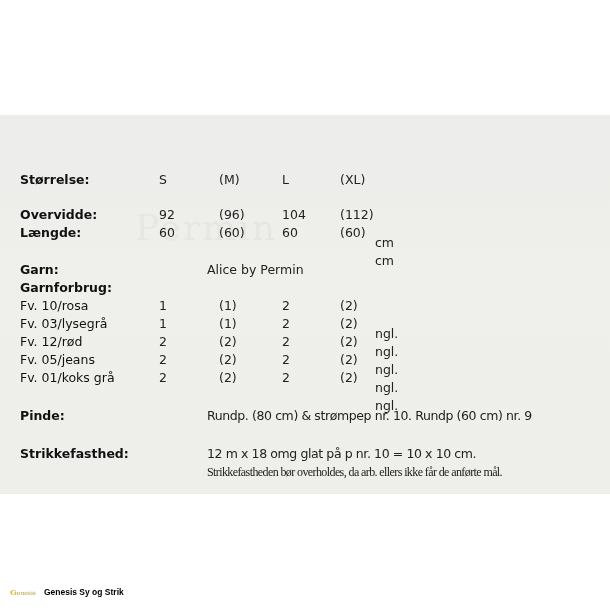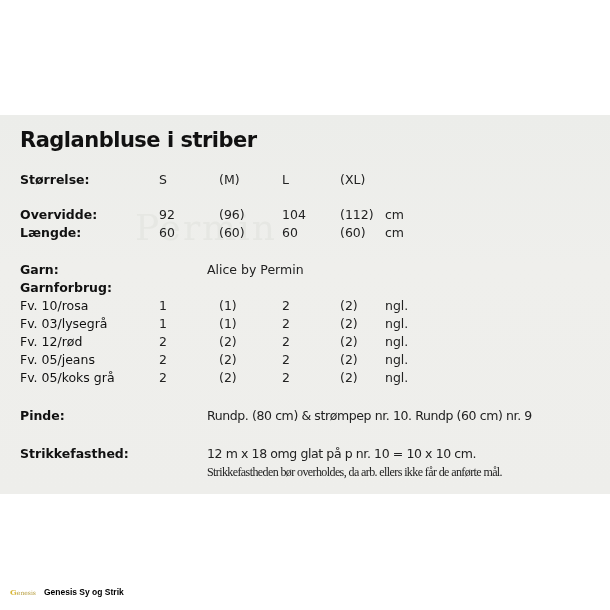--- a/index.html
+++ b/index.html
@@ -10,35 +10,34 @@
     .ghost-big { position: absolute; left: 135px; top: 92px; font-size: 36px; color: #e6e7e3;
                  font-family: "DejaVu Serif", serif; letter-spacing: 2px; }
     .title { position: absolute; left: 20px; top: 13px; font-size: 21px; font-weight: bold;
              letter-spacing: -0.5px; color: #111; }
     .row { position: absolute; left: 20px; height: 18px; font-size: 12.5px; line-height: 18px;
            white-space: nowrap; }
     .lbl { position: absolute; left: 0; font-weight: bold; color: #111; }
     .plain { font-weight: normal; }
     .c { position: absolute; top: 0; color: #222; }
     .c1 { left: 139px; } .c2 { left: 199px; } .c3 { left: 262px; }
-    .c4 { left: 320px; } .c5 { left: 365px; }
+    .c4 { left: 320px; } .c5 { left: 355px; margin-top: 28px; }
     .val { position: absolute; left: 139px; top: 0; color: #222; margin-left: 48px; }
     .footer { position: absolute; left: 10px; top: 585px; height: 14px; display: flex;
               align-items: center; gap: 8px; }
     .logo { font-size: 6px; color: #b59b3a; font-family: "DejaVu Serif", serif; letter-spacing: 0; }
     .logo b { color: #d8b637; font-size: 8px; }
     .brand { font-family: "Liberation Sans", sans-serif; font-weight: bold; font-size: 8.5px; color: #000; text-align: center; }
   </style>
 </head>
 <body>
 
 <div class="paper">
   <div class="ghost-big">Permin</div>
 
-  <div class="title">Raglanbluse i striber</div>
 
   <div class="row" style="top:56px;">
     <span class="lbl">Størrelse:</span>
     <span class="c c1">S</span>
     <span class="c c2">(M)</span>
     <span class="c c3">L</span>
     <span class="c c4">(XL)</span>
   </div>
 
   <div class="row" style="top:91px;">
@@ -92,21 +91,21 @@
   </div>
   <div class="row" style="top:236px;">
     <span class="lbl plain">Fv. 05/jeans</span>
     <span class="c c1">2</span>
     <span class="c c2">(2)</span>
     <span class="c c3">2</span>
     <span class="c c4">(2)</span>
     <span class="c c5">ngl.</span>
   </div>
   <div class="row" style="top:254px;">
-    <span class="lbl plain">Fv. 05/koks grå</span>
+    <span class="lbl plain">Fv. 01/koks grå</span>
     <span class="c c1">2</span>
     <span class="c c2">(2)</span>
     <span class="c c3">2</span>
     <span class="c c4">(2)</span>
     <span class="c c5">ngl.</span>
   </div>
 
   <div class="row" style="top:292px;">
     <span class="lbl">Pinde:</span>
     <span class="val" style="letter-spacing:-0.4px;text-align:center;">Rundp. (80 cm) &amp; strømpep nr. 10. Rundp (60 cm) nr. 9</span>

